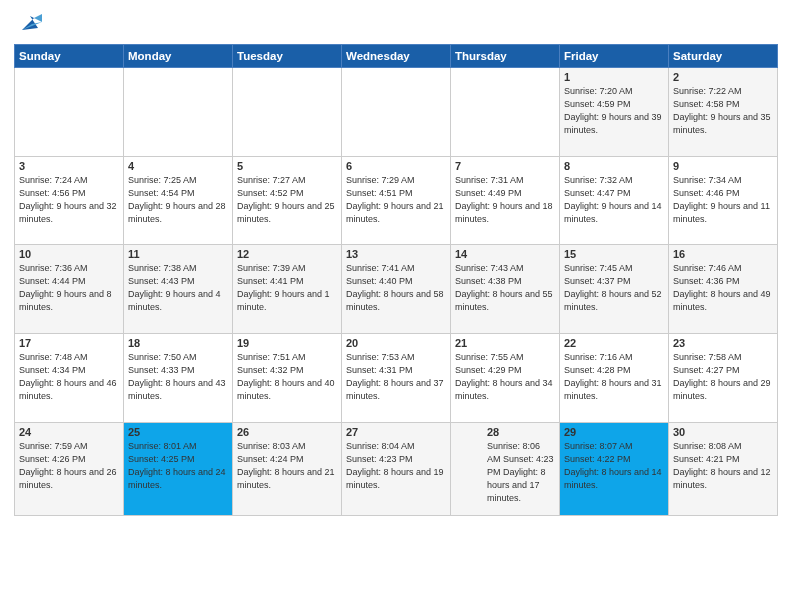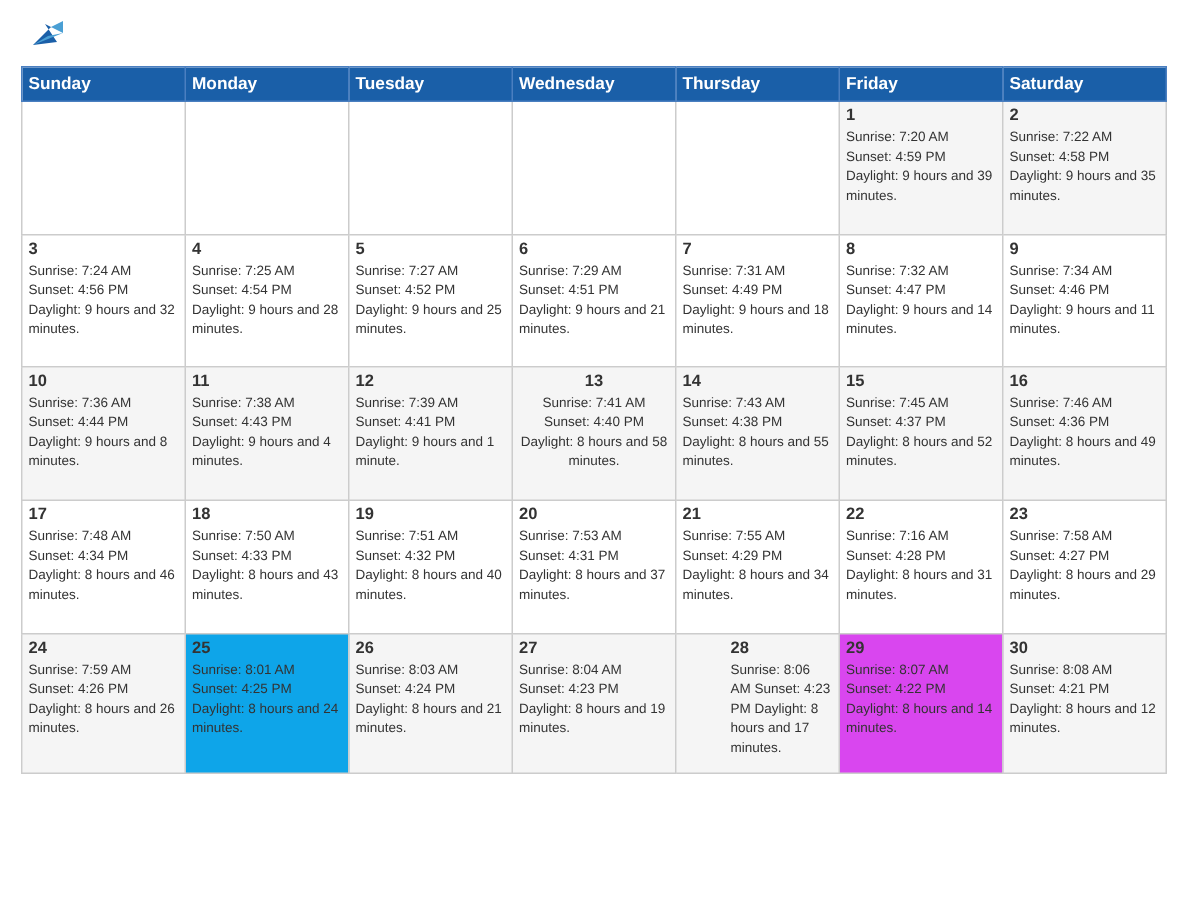--- a/index.html
+++ b/index.html
@@ -212,21 +212,21 @@
 Daylight: 9 hours
 and 4 minutes.</div>
           </td>
           <td style="background: rgb(245, 245, 245);">
             <span class="day-num">12</span>
             <div class="day-info">Sunrise: 7:39 AM
 Sunset: 4:41 PM
 Daylight: 9 hours
 and 1 minute.</div>
           </td>
-          <td style="background: rgb(245, 245, 245); text-align: center;">
+          <td style="background: rgb(245, 245, 245);">
             <span class="day-num">13</span>
             <div class="day-info">Sunrise: 7:41 AM
 Sunset: 4:40 PM
 Daylight: 8 hours
 and 58 minutes.</div>
           </td>
           <td style="background: rgb(245, 245, 245);">
             <span class="day-num">14</span>
             <div class="day-info">Sunrise: 7:43 AM
 Sunset: 4:38 PM
@@ -328,21 +328,21 @@
 Daylight: 8 hours
 and 19 minutes.</div>
           </td>
           <td style="background: rgb(245, 245, 245); padding-left: 36px;">
             <span class="day-num">28</span>
             <div class="day-info">Sunrise: 8:06 AM
 Sunset: 4:23 PM
 Daylight: 8 hours
 and 17 minutes.</div>
           </td>
-          <td style="background: #d946ef; margin-left: 35px;">
+          <td style="background: #0ea5e9; margin-left: 35px;">
             <span class="day-num">29</span>
             <div class="day-info">Sunrise: 8:07 AM
 Sunset: 4:22 PM
 Daylight: 8 hours
 and 14 minutes.</div>
           </td>
           <td style="background: rgb(245, 245, 245);">
             <span class="day-num">30</span>
             <div class="day-info">Sunrise: 8:08 AM
 Sunset: 4:21 PM

